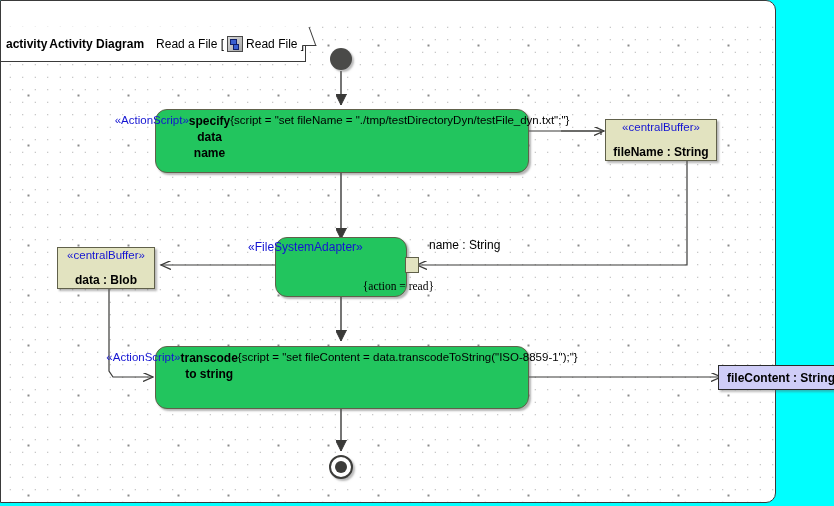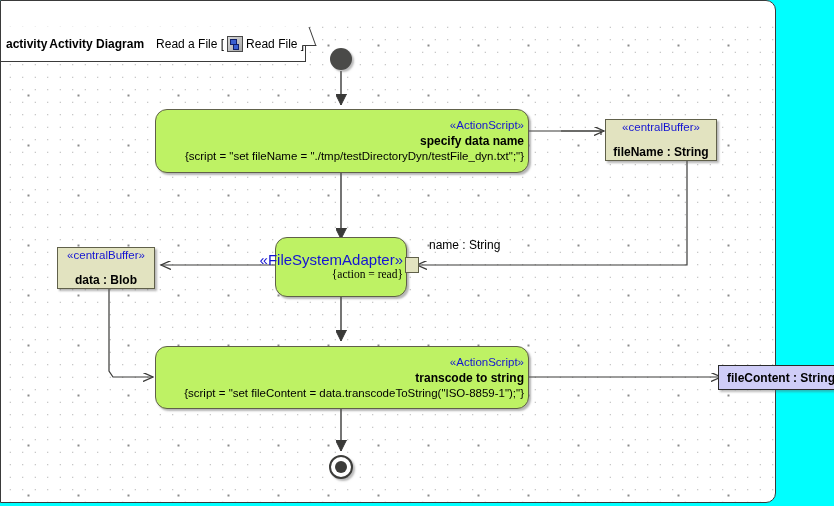--- a/index.html
+++ b/index.html
@@ -39,24 +39,24 @@
         background:linear-gradient(135deg,#d8d8d8,#a8a8a8);
         border:1px solid #4a4a4a;display:inline-block;flex:0 0 auto;}
   .hdr-ico:before{content:"";position:absolute;left:2px;top:2px;width:5px;height:4px;
         background:#3a5fd0;border:1px solid #10206a;}
   .hdr-ico:after{content:"";position:absolute;left:5px;top:7px;width:4px;height:4px;
         background:#3a5fd0;border:1px solid #10206a;}
 
   
   .node{position:absolute;box-sizing:border-box;z-index:10;}
 
-  .action{background:#bef264;border:1px solid #60604a;border-radius:12px;
+  .action{background:#22c55e;border:1px solid #60604a;border-radius:12px;
           box-shadow:2px 2px 2px rgba(90,90,90,.45);
-          display:flex;flex-direction:column;justify-content:center;
-          align-items:flex-end;text-align:center;padding:3px 4px;}
+          display:flex;justify-content:center;
+          align-items:flex-start;text-align:center;padding:3px 4px;}
   .stereo{color:#1414d2;font-size:11.5px;line-height:15px;}
   .nm{font-weight:bold;font-size:12px;color:#000;line-height:16px;}
   .scr{font-size:11.5px;color:#000;line-height:15px;white-space:nowrap;}
 
   .buffer{background:#E2E3C0;border:1px solid #60604a;
           box-shadow:2px 2px 2px rgba(90,90,90,.45);
           display:flex;flex-direction:column;justify-content:space-between;
           align-items:center;text-align:center;}
 
   .objnode{background:#CFCDF7;border:1px solid #2b2b2b;
@@ -131,21 +131,21 @@
     <div class="nm">specify data name</div>
     <div class="scr">{script = "set fileName = "./tmp/testDirectoryDyn/testFile_dyn.txt";"}</div>
   </div>
 
   <div class="node buffer" style="left:604px;top:118px;width:112px;height:42px;">
     <div class="stereo">«centralBuffer»</div>
     <div class="nm">fileName : String</div>
   </div>
 
   <div class="node action" style="left:274px;top:236px;width:132px;height:60px;padding:2px 3px;">
-    <div class="stereo" style="font-size:15px;">«FileSystemAdapter»</div>
+    <div class="stereo" style="font-size:12px;">«FileSystemAdapter»</div>
     <div class="scr" style="align-self:flex-end;font-family:Liberation Serif, serif;">{action = read}</div>
   </div>
   <div class="node pin" style="left:404px;top:256px;width:14px;height:16px;"></div>
   <div class="pinlabel" style="left:428px;top:237px;">name : String</div>
 
   <div class="node buffer" style="left:56px;top:246px;width:98px;height:42px;">
     <div class="stereo">«centralBuffer»</div>
     <div class="nm">data : Blob</div>
   </div>
 

